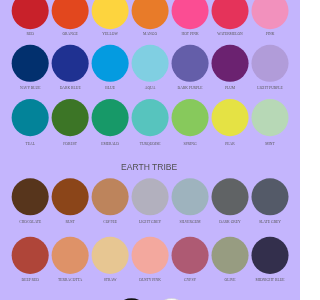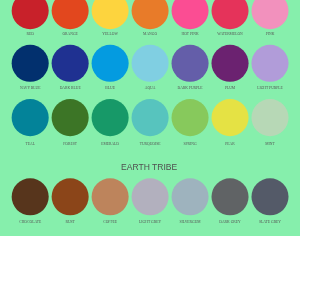--- a/index.html
+++ b/index.html
@@ -10,22 +10,22 @@
   }
   body {
     width: 300px;
     height: 300px;
     overflow: hidden;
     font-family: "Liberation Serif", serif;
   }
   #sheet {
     position: relative;
     width: 300px;
-    height: 236px;
-    background: #86efac;
+    height: 300px;
+    background: #c4b5fd;
     overflow: hidden;
   }
   #swatch-layer {
     position: absolute;
     left: 0;
     top: 0;
     display: block;
   }
 
   .label {

